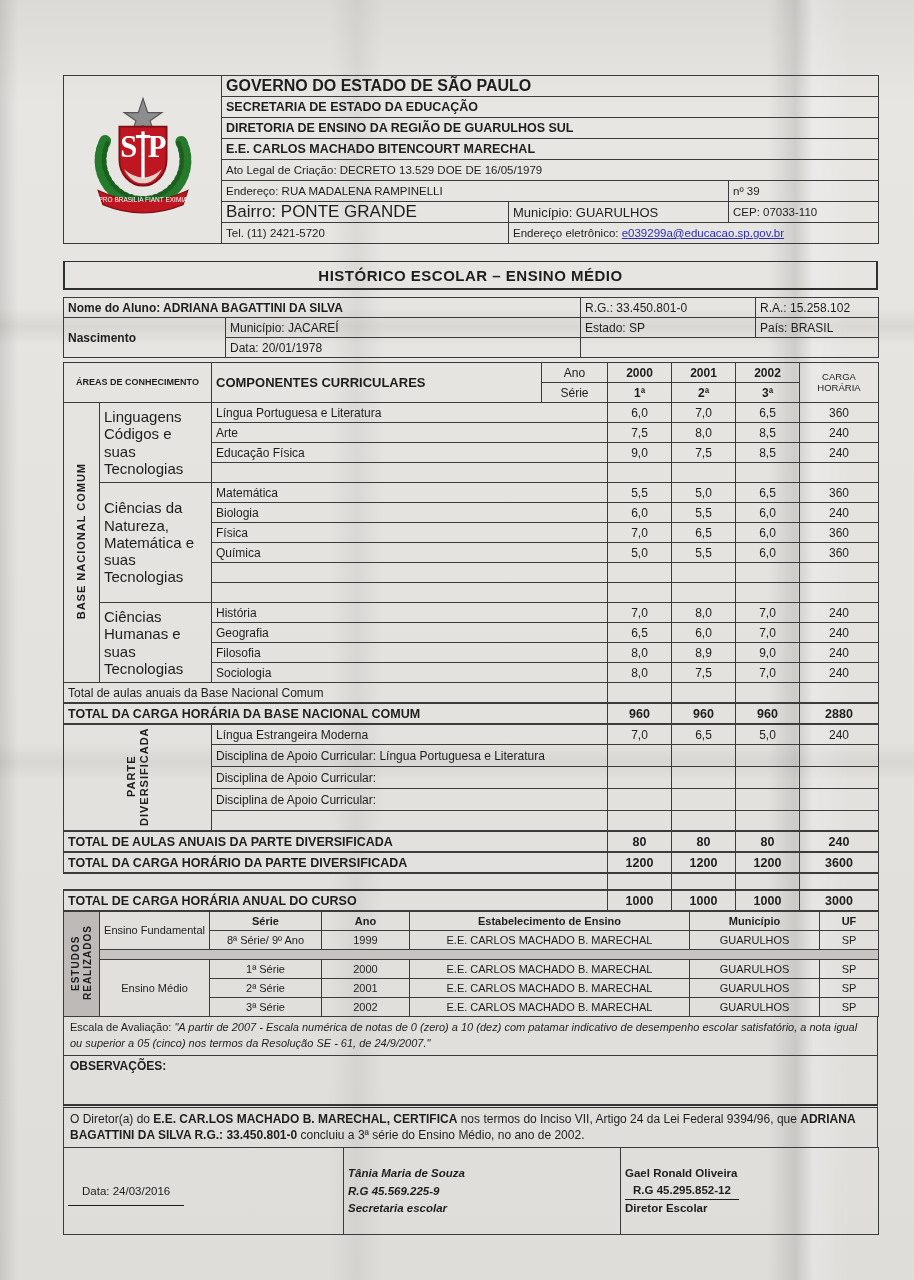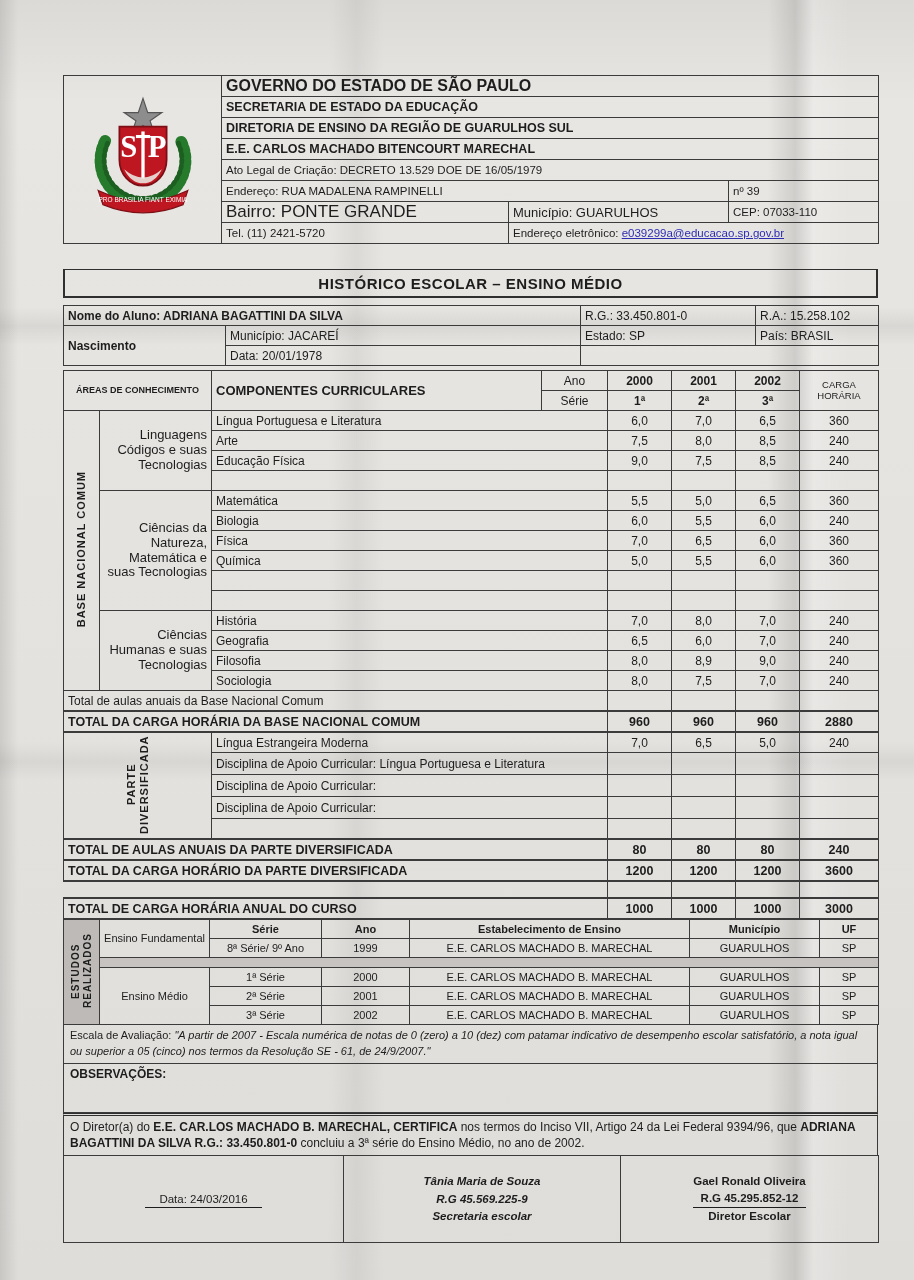--- a/index.html
+++ b/index.html
@@ -22,33 +22,33 @@
   table{border-collapse:collapse;table-layout:fixed;width:815px;}
   td,th{border:1px solid #3b3b3b;padding:0 4px;font-size:12px;font-weight:normal;
         text-align:left;overflow:hidden;white-space:nowrap;vertical-align:middle;}
   
   .hdr td{height:20px;}
   .logo-cell{width:158px;text-align:center;vertical-align:middle;}
   .h1{font-size:16px;font-weight:bold;}
   .hb{font-weight:bold;font-size:12.5px;}
   .link{color:#2d2db4;text-decoration:underline;text-align:right;}
   
-  .titlebar{border:2px solid #2f2f2f;border-top-width:1px;margin-top:25px;height:26px;
+  .titlebar{border:2px solid #2f2f2f;border-top-width:1px;margin-top:17px;height:26px;
     display:flex;align-items:center;justify-content:center;font-weight:bold;font-size:15px;letter-spacing:.5px;}
   
   .stu{margin-top:7px;}
   .stu td{height:19px;}
   
   .grid{margin-top:4px;}
   .grid td,.grid th{height:19px;}
   .small-hdr{font-size:9px;font-weight:bold;text-align:center;white-space:normal;line-height:1.1;}
   .comp-hdr{font-weight:bold;font-size:13px;}
   .ctr{text-align:center;}
   .num{text-align:center;}
-  .glabel{font-size:13px;text-align:right;white-space:normal;line-height:1.15;vertical-align:middle;}
+  .glabel{font-size:15px;text-align:left;white-space:normal;line-height:1.15;vertical-align:middle;}
   .vcell{text-align:center;vertical-align:middle;padding:0;}
   .vtext{writing-mode:vertical-rl;transform:rotate(180deg);font-weight:bold;font-size:11px;
          letter-spacing:1px;margin:0 auto;display:inline-block;white-space:normal;line-height:1.15;}
   .vwrap{max-height:150px;}
   .total-row td{font-weight:bold;font-size:12.5px;border-top-width:2px;border-bottom-width:2px;}
   .gap-row td{height:15px;border-left:none;border-right:none;}
   .gap-row td.keepv{border-left:1px solid #3b3b3b;border-right:1px solid #3b3b3b;}
   
   .est td,.est th{height:18px;font-size:11px;text-align:center;}
   .est th{font-weight:bold;}
@@ -57,22 +57,22 @@
   .nivel{white-space:normal;line-height:1.15;}
   
   .sect{border:1px solid #3b3b3b;border-top:none;padding:3px 6px;}
   .escala{font-size:11px;line-height:1.45;white-space:normal;}
   .escala i{font-style:italic;}
   .obs{height:42px;font-weight:bold;font-size:12px;}
   .cert{border-top:3px double #2f2f2f;padding:2px 6px 0 6px;}
   .cert-title{text-align:center;font-weight:bold;font-size:13.5px;letter-spacing:2px;}
   .cert-body{font-size:12px;line-height:1.35;white-space:normal;padding:1px 0 4px 0;}
   .cert-reg{border-top:1px solid #3b3b3b;margin:0 -6px;padding:3px 6px;font-size:11.5px;}
-  .sig td{height:86px;text-align:center;font-size:11.5px;vertical-align:middle;}
-  .u{border-bottom:1px solid #1d1d1d;padding:0 14px 2px 14px;}
+  .sig td{height:86px;font-size:11.5px;vertical-align:middle;}
+  .u{border-bottom:1px solid #1d1d1d;padding:0 14px 8px 14px;}
   .signame{font-weight:bold;line-height:1.5;}
   .sig .mid{font-style:italic;}
   b,.b{font-weight:bold;}
 </style>
 </head>
 <body>
 
 <div class="paper"></div>
 
 <div class="doc">

